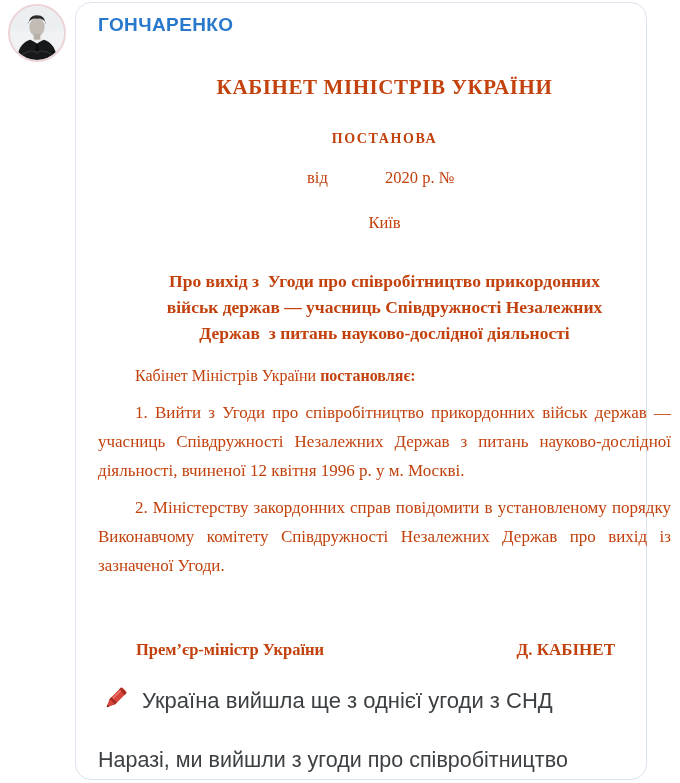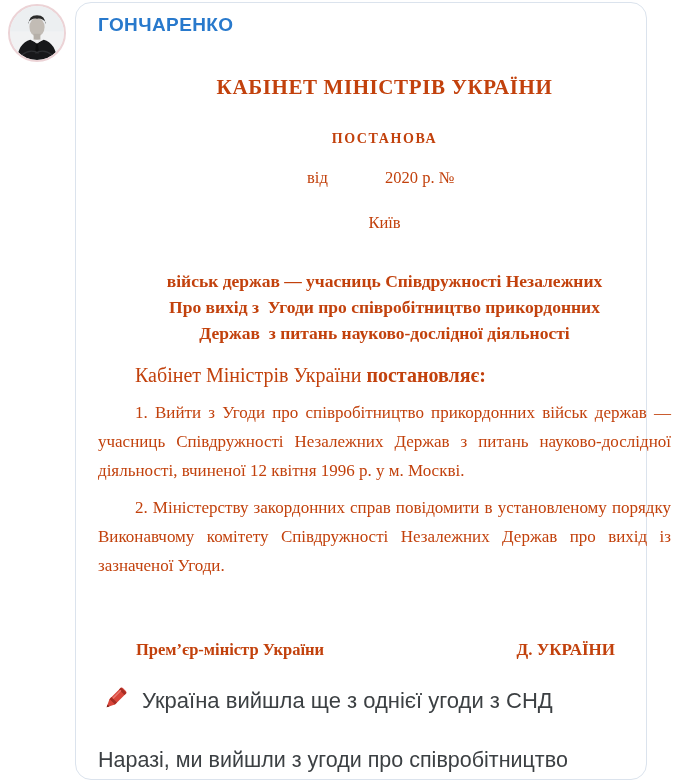--- a/index.html
+++ b/index.html
@@ -77,21 +77,21 @@
     margin-top: 35px;
     text-align: center;
     font-size: 17.5px;
     font-weight: bold;
     line-height: 26px;
   }
   .doc-title div { white-space: pre-wrap; }
   .doc-preamble {
     margin-top: 15px;
     text-indent: 37px;
-    font-size: 20px;
+    font-size: 16px;
     line-height: 29px;
   }
   .doc-preamble b { font-weight: bold; }
   .doc-para {
     margin-top: 8px;
     text-indent: 37px;
     text-align: justify;
     font-size: 17px;
     line-height: 29px;
   }
@@ -163,33 +163,33 @@
     <div class="doc-type">ПОСТАНОВА</div>
 
     <div class="doc-dateline">
       <span class="doc-date-prefix">від</span>
       <span class="doc-date-suffix">2020 р. №</span>
     </div>
 
     <div class="doc-city">Київ</div>
 
     <div class="doc-title">
+      <div>Про вихід з  Угоди про співробітництво прикордонних</div>
       <div>військ держав — учасниць Співдружності Незалежних</div>
-      <div>Про вихід з  Угоди про співробітництво прикордонних</div>
       <div>Держав  з питань науково-дослідної діяльності</div>
     </div>
 
     <div class="doc-preamble"><span>Кабінет Міністрів України </span><b>постановляє:</b></div>
 
     <div class="doc-para">1. Вийти з Угоди про співробітництво прикордонних військ держав — учасниць Співдружності Незалежних Держав з питань науково-дослідної діяльності, вчиненої 12 квітня 1996 р. у м. Москві.</div>
     <div class="doc-para">2. Міністерству закордонних справ повідомити в установленому порядку Виконавчому комітету Співдружності Незалежних Держав про вихід із зазначеної Угоди.</div>
 
     <div class="doc-signature">
       <span class="sig-title">Прем’єр-міністр України</span>
-      <span class="sig-name">Д. УКРАЇНИ</span>
+      <span class="sig-name">Д. КАБІНЕТ</span>
     </div>
   </div>
 
   <div class="post">
     <div class="post-headline">
       <svg class="crayon" viewBox="0 0 32 32" aria-hidden="true">
         <g transform="rotate(45 16 16)">
           <rect x="12" y="0" width="8" height="19" rx="2" fill="#d8453a"></rect>
           <rect x="12" y="1" width="8" height="3" fill="#a62d23"></rect>
           <rect x="12" y="15" width="8" height="3" fill="#a62d23"></rect>

